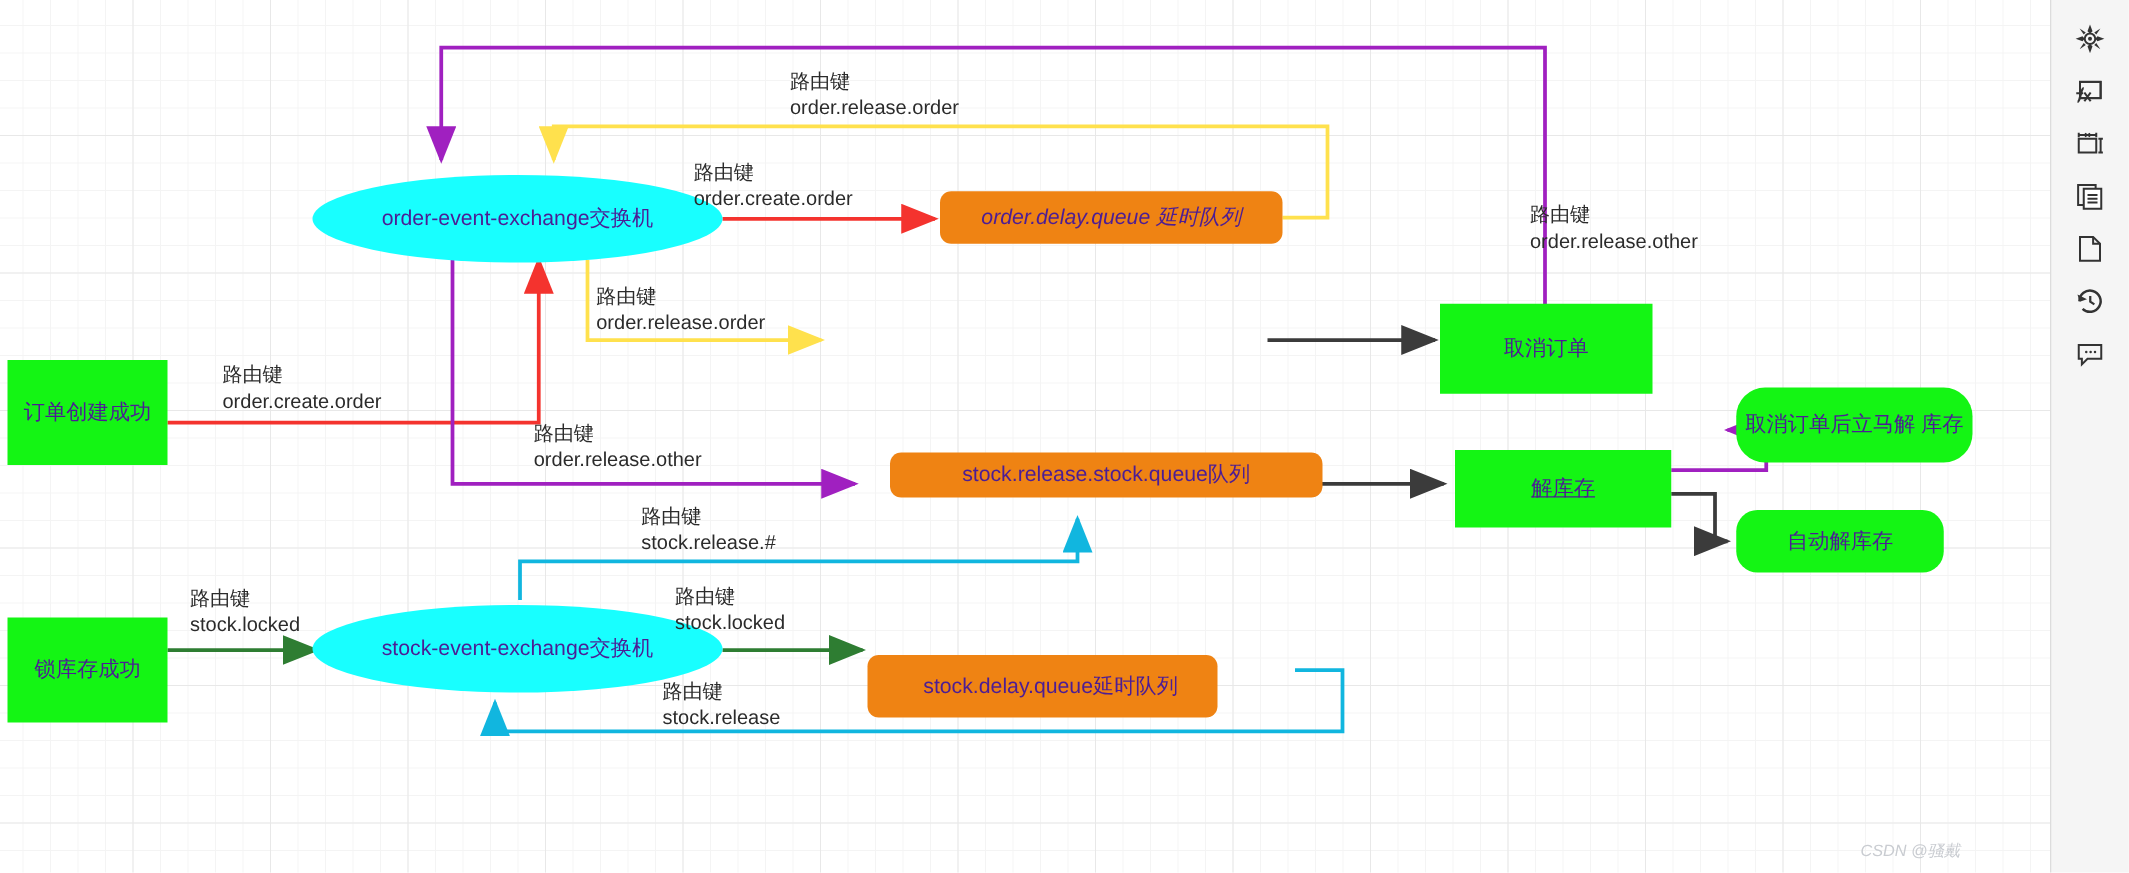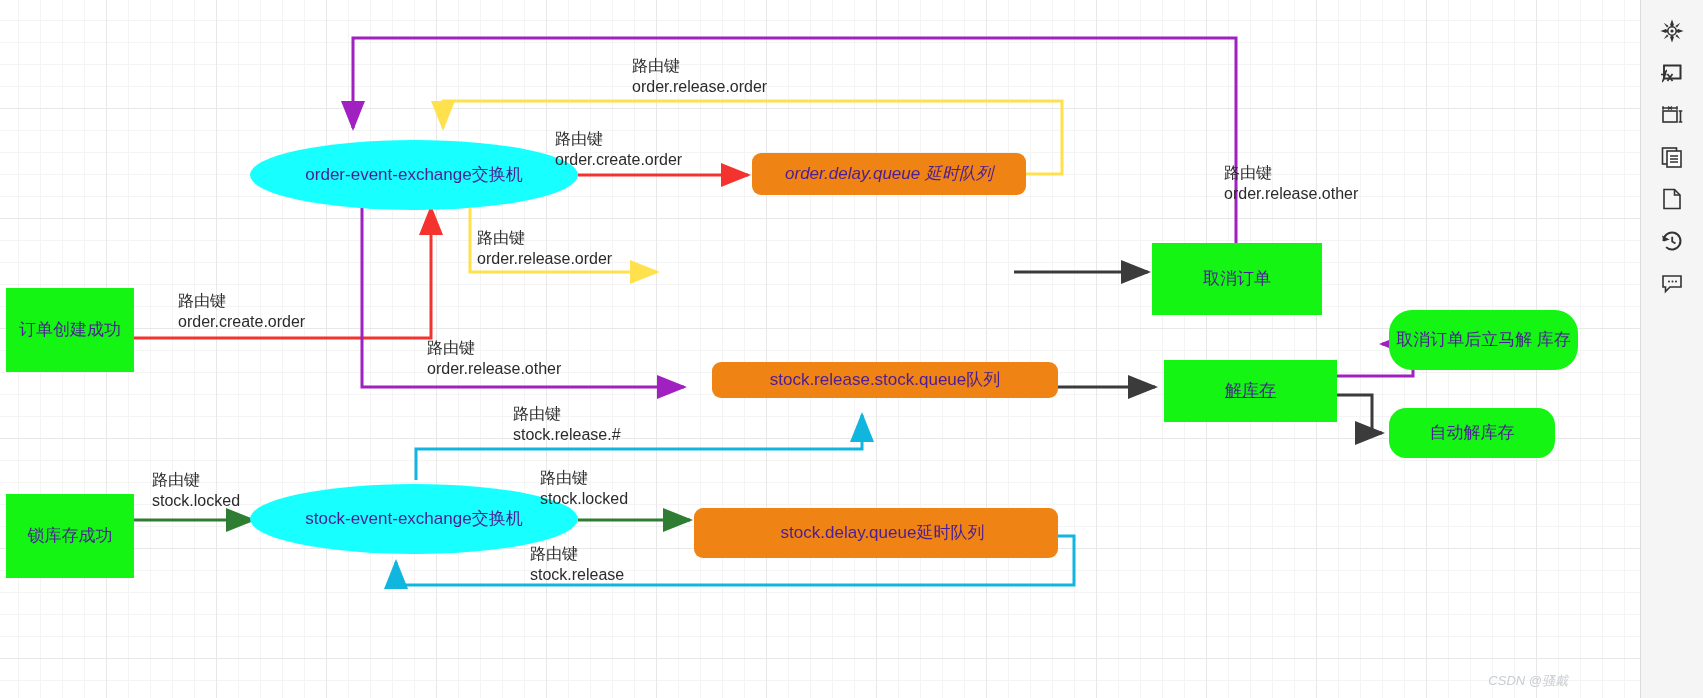--- a/index.html
+++ b/index.html
@@ -147,21 +147,21 @@
 
   <div class="node green" style="left:6px;top:288px;width:128px;height:84px;">订单创建成功</div>
 
   <div class="node green" style="left:6px;top:478px;width:128px;height:84px;margin-top:16px;">锁库存成功</div>
 
   <div class="node orange" style="left:752px;top:153px;width:274px;height:42px;font-style:italic;">order.delay.queue 延时队列</div>
 
 
   <div class="node orange" style="left:692px;top:362px;width:346px;height:36px;margin-left:20px;">stock.release.stock.queue队列</div>
 
-  <div class="node orange" style="left:694px;top:508px;width:364px;height:50px;padding-left:13px;">stock.delay.queue延时队列</div>
+  <div class="node orange" style="left:694px;top:524px;width:280px;height:50px;padding-left:13px;">stock.delay.queue延时队列</div>
 
   <div class="node green" style="left:1152px;top:243px;width:170px;height:72px;">取消订单</div>
 
   <div class="node green" style="left:1164px;top:360px;width:173px;height:62px;text-decoration:underline;">解库存</div>
 
   <div class="node green" style="left:1389px;top:310px;width:189px;height:60px;border-radius:23px;">取消订单后立马解
 库存</div>
 
   <div class="node green" style="left:1389px;top:408px;width:166px;height:50px;border-radius:17px;">自动解库存</div>
 

